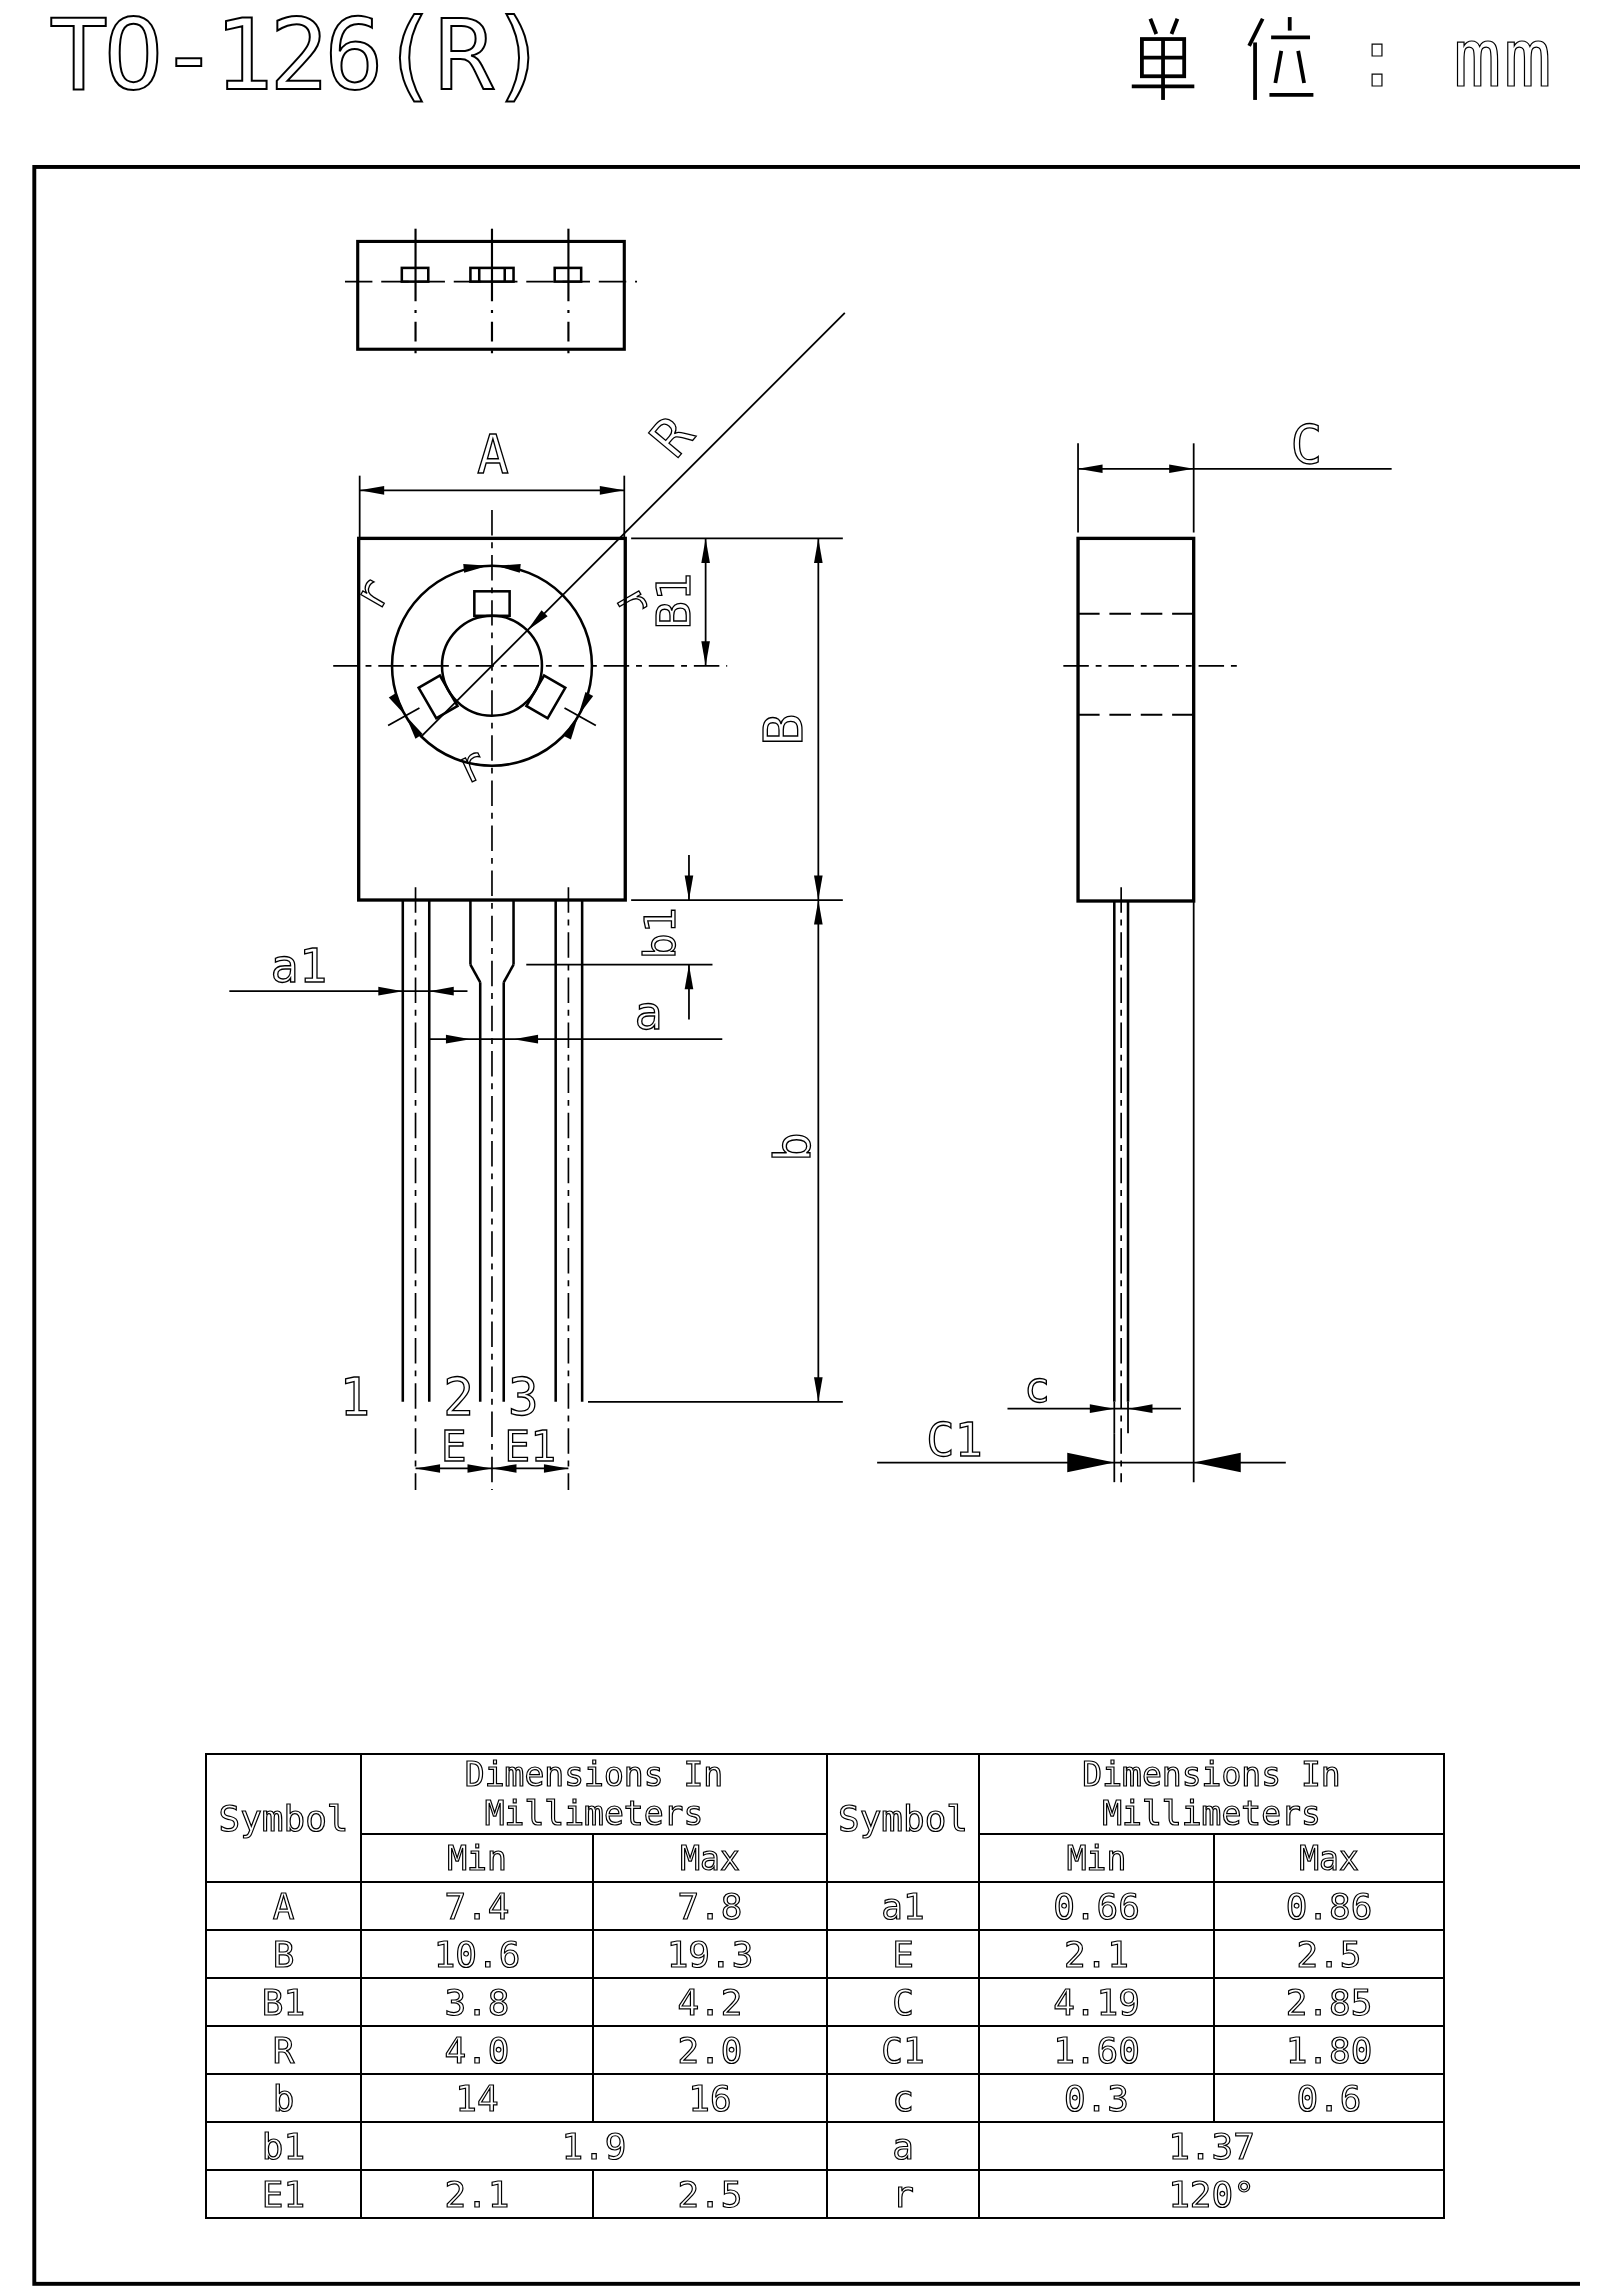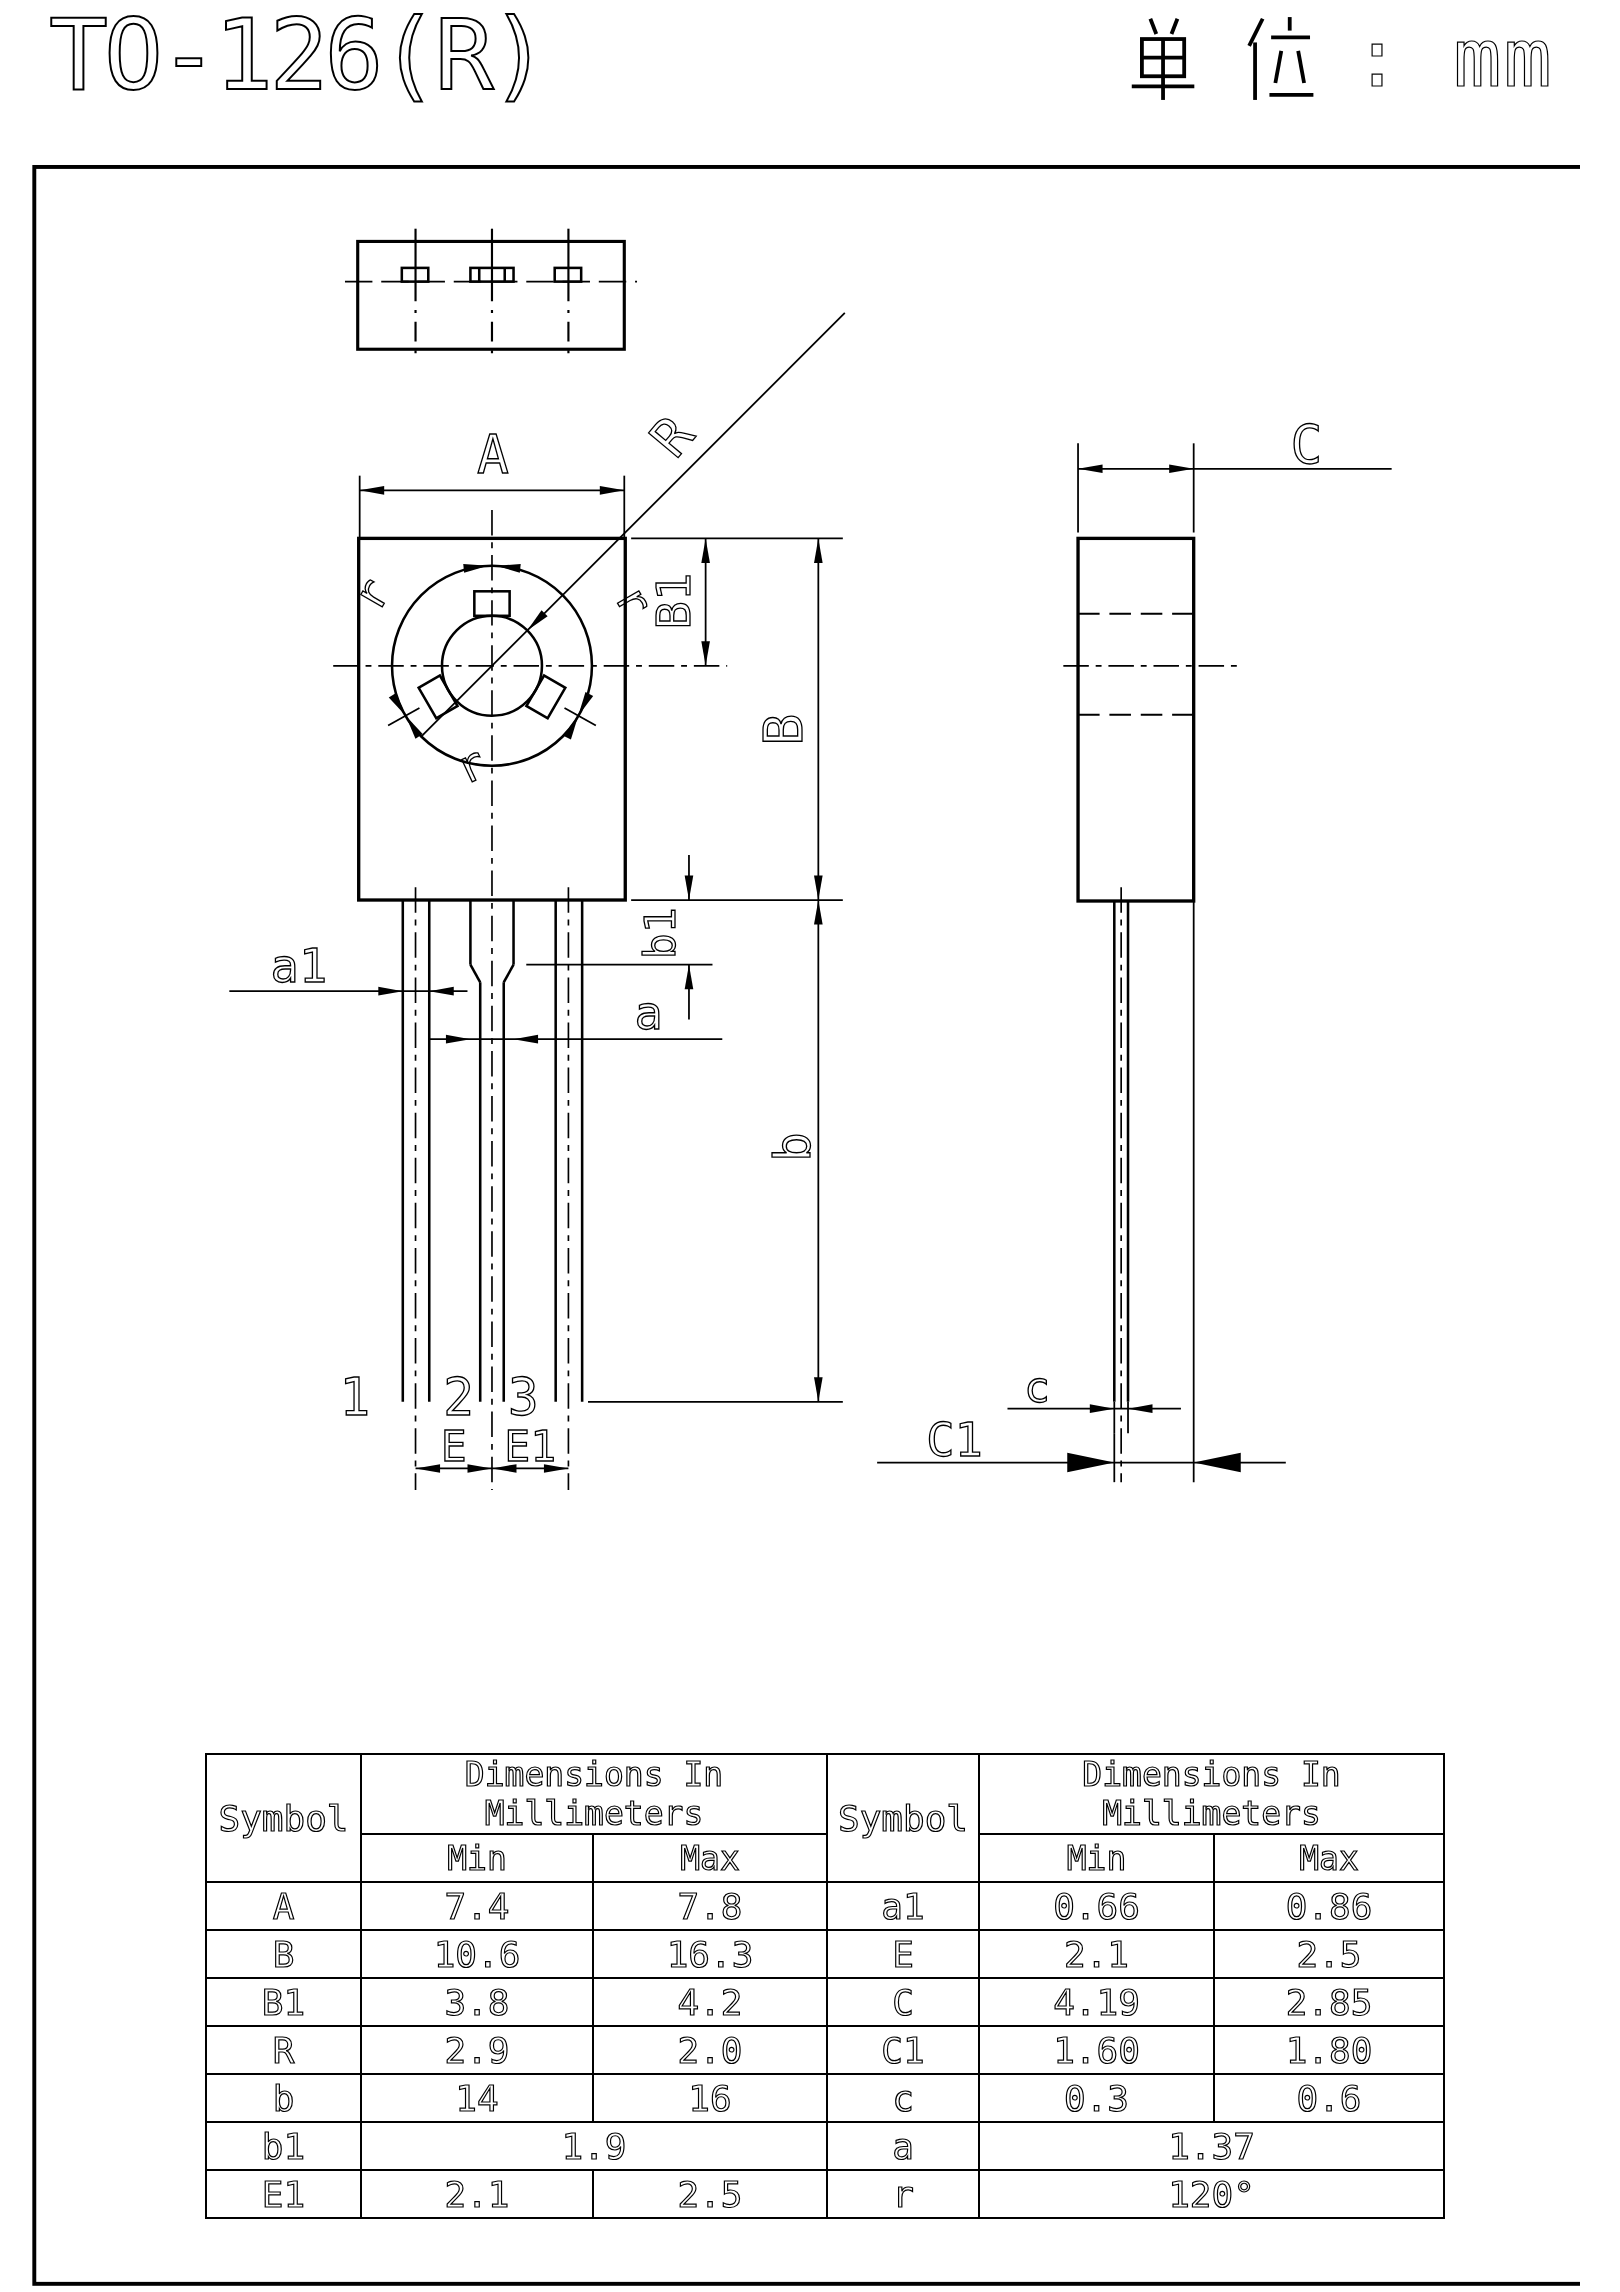--- a/index.html
+++ b/index.html
@@ -269,36 +269,36 @@
       <td>A</td>
       <td>7.4</td>
       <td>7.8</td>
       <td>a1</td>
       <td>0.66</td>
       <td>0.86</td>
     </tr>
     <tr class="dr">
       <td>B</td>
       <td>10.6</td>
-      <td>16.3</td>
+      <td>19.3</td>
       <td>E</td>
       <td>2.1</td>
       <td>2.5</td>
     </tr>
     <tr class="dr">
       <td>B1</td>
       <td>3.8</td>
       <td>4.2</td>
       <td>C</td>
       <td>4.19</td>
       <td>2.85</td>
     </tr>
     <tr class="dr">
       <td>R</td>
-      <td>2.9</td>
+      <td>4.0</td>
       <td>2.0</td>
       <td>C1</td>
       <td>1.60</td>
       <td>1.80</td>
     </tr>
     <tr class="dr">
       <td>b</td>
       <td>14</td>
       <td>16</td>
       <td>c</td>

